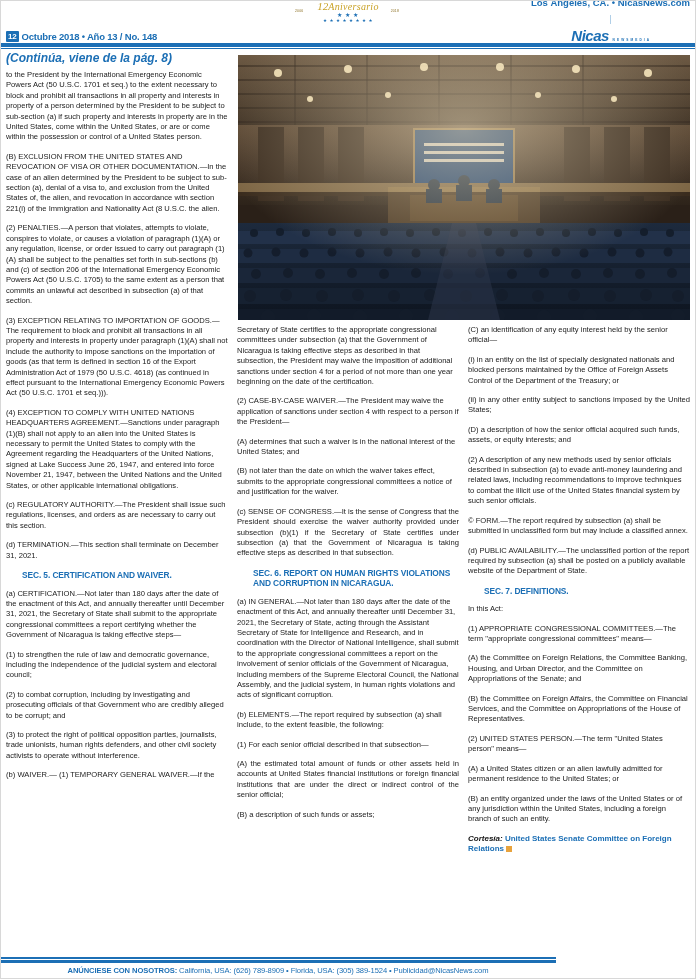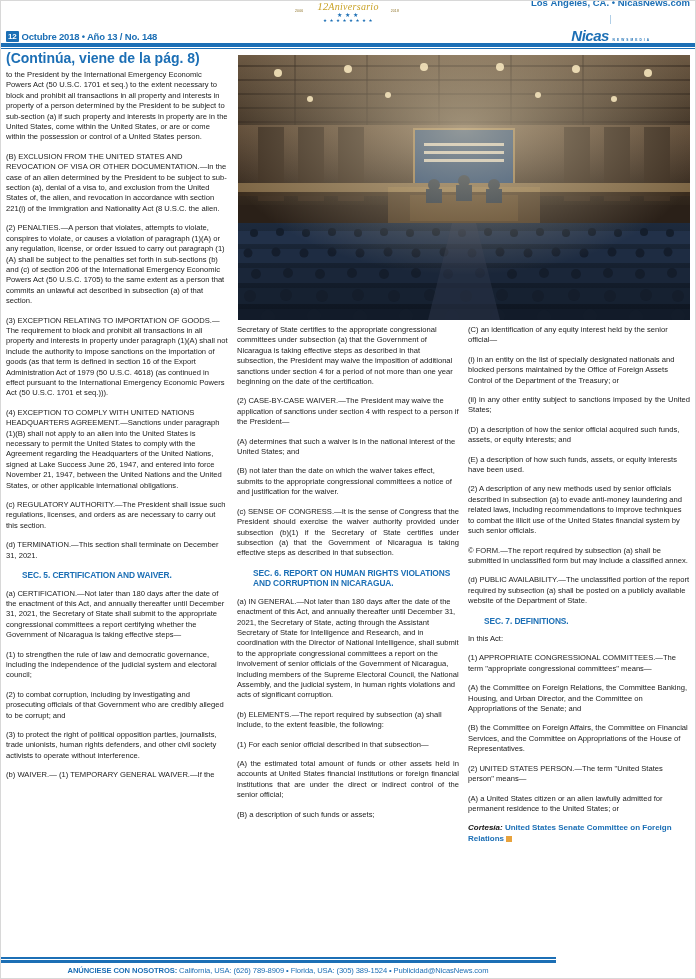--- a/index.html
+++ b/index.html
@@ -154,21 +154,22 @@
     font-family: "Liberation Sans", sans-serif;
     font-size: 7.6px;
     line-height: 10.4px;
     color: #1a1a1a;
     margin: 0 0 9px 0;
     text-align: left;
   }
   p.body.just { text-align: justify; }
   p.cont {
     font-family: "Liberation Sans", sans-serif;
-    font-size: 14px;
+    font-size: 12px;
+    font-style: italic;
     font-weight: bold;
     color: #1c6fb5;
     margin: 0 0 7px 0;
     line-height: 10px;
   }
   h3.sec {
     font-family: "Liberation Sans", sans-serif;
     font-size: 8.4px;
     font-weight: bold;
     color: #1c6fb5;
@@ -481,33 +482,33 @@
         <p class="body">(1) For each senior official described in that subsection—</p>
         <p class="body just">(A) the estimated total amount of funds or other  assets  held in accounts at  United  States financial  institutions  or foreign financial institutions that  are  under the direct or indirect control of the senior official;</p>
         <p class="body">(B) a description of such funds or assets;</p>
       </div>
 
       <div class="col c3">
         <p class="body">(C) an identification of any equity interest held by the senior official—</p>
         <p class="body">(i) in an entity on the list of specially designated nationals and blocked persons maintained by the Office of Foreign Assets Control  of the Department of the  Treasury; or</p>
         <p class="body just">(ii)  in  any  other  entity  subject  to sanctions imposed by  the United States;</p>
         <p class="body">(D) a description of how the senior official acquired such  funds, assets, or equity interests; and</p>
-        <p class="body">(E) a description of how such  funds, assets, or  equity interests have been used.</p>
         <p class="body">(2)  A description of any new methods used by senior officials described in subsection (a) to evade anti-money laundering and related laws, including recommendations to improve techniques to combat the illicit use of the United States financial system by such senior officials.</p>
         <p class="body">©  FORM.—The report  required by subsection (a) shall be submitted in unclassified form but may include a classified annex.</p>
         <p class="body">(d) PUBLIC AVAILABILITY.—The unclassified portion of the report required  by subsection (a) shall be posted on a publicly available website of the Department of State.</p>
 
         <h3 class="sec">SEC.  7. DEFINITIONS.</h3>
 
         <p class="body">In this Act:</p>
         <p class="body">(1) APPROPRIATE          CONGRESSIONAL COMMITTEES.—The term  "appropriate congressional committees" means—</p>
         <p class="body">(A) the Committee on Foreign Relations, the  Committee Banking,  Housing,  and Urban Director, and the Committee on Appropriations of the Senate; and</p>
         <p class="body">(B) the Committee on Foreign Affairs, the Committee on Financial Services, and the Committee on Appropriations of the House of Representatives.</p>
         <p class="body">(2)  UNITED STATES      PERSON.—The term "United States person" means—</p>
         <p class="body">(A) a United States citizen or an alien lawfully admitted for  permanent  residence to the United States; or</p>
+        <p class="body">(B) an entity  organized under  the laws of the United States or of any jurisdiction within the United States, including a foreign branch of such an  entity.</p>
 
         <p class="courtesy">
           <span class="cortesia">Cortesía:</span>
           <span class="src">United States Senate Committee on Foreign Relations</span><span class="endmark"></span>
         </p>
       </div>
 
     </div>
   </div>
 

